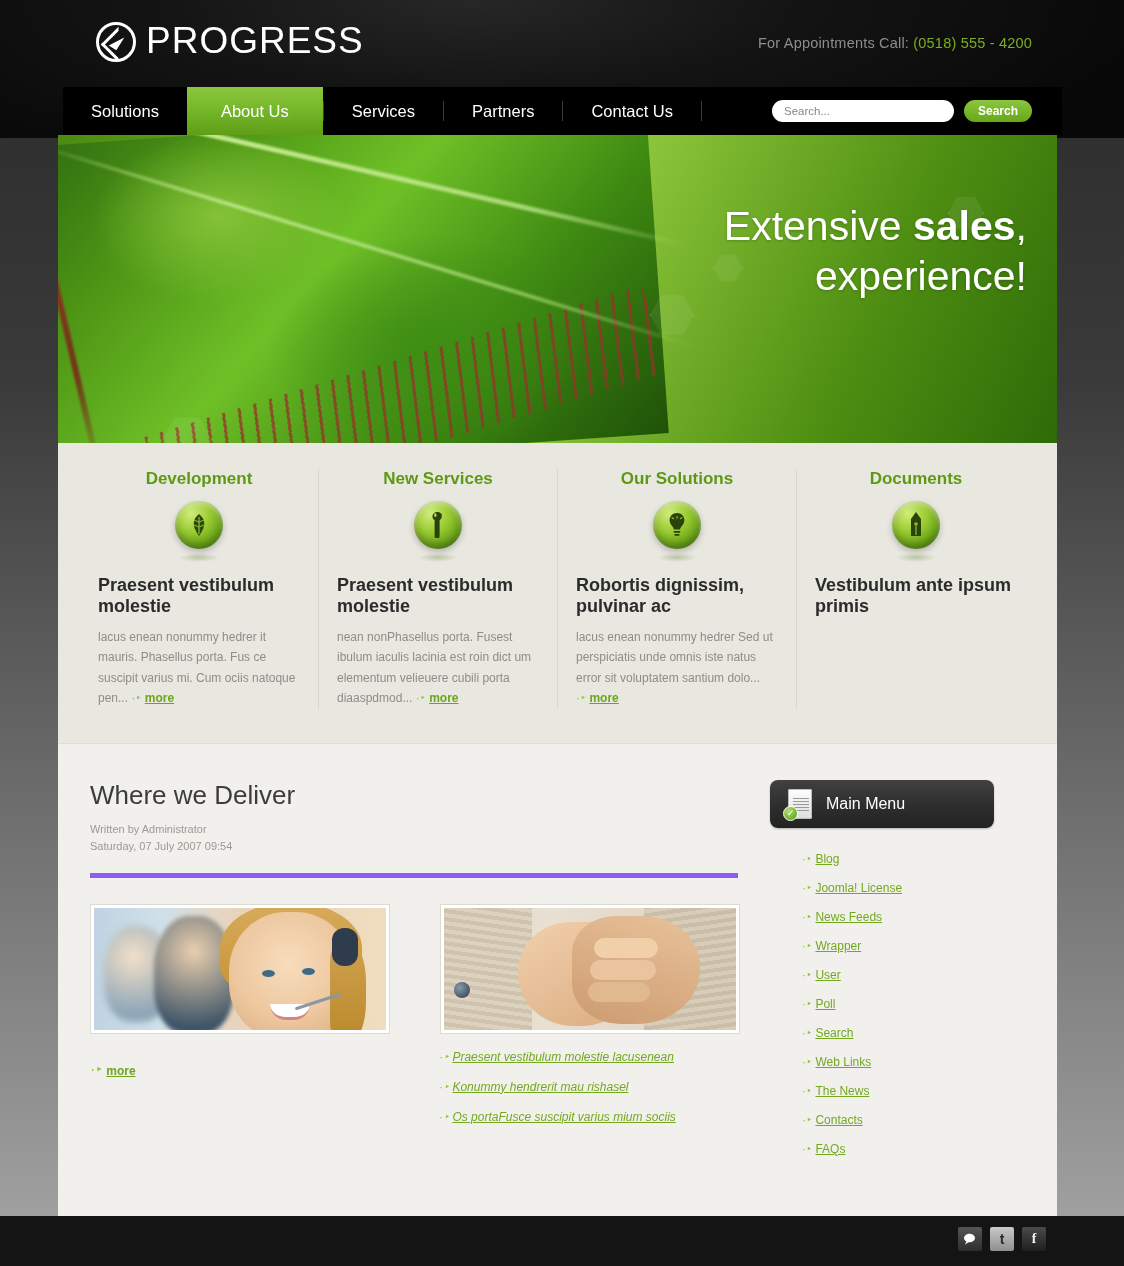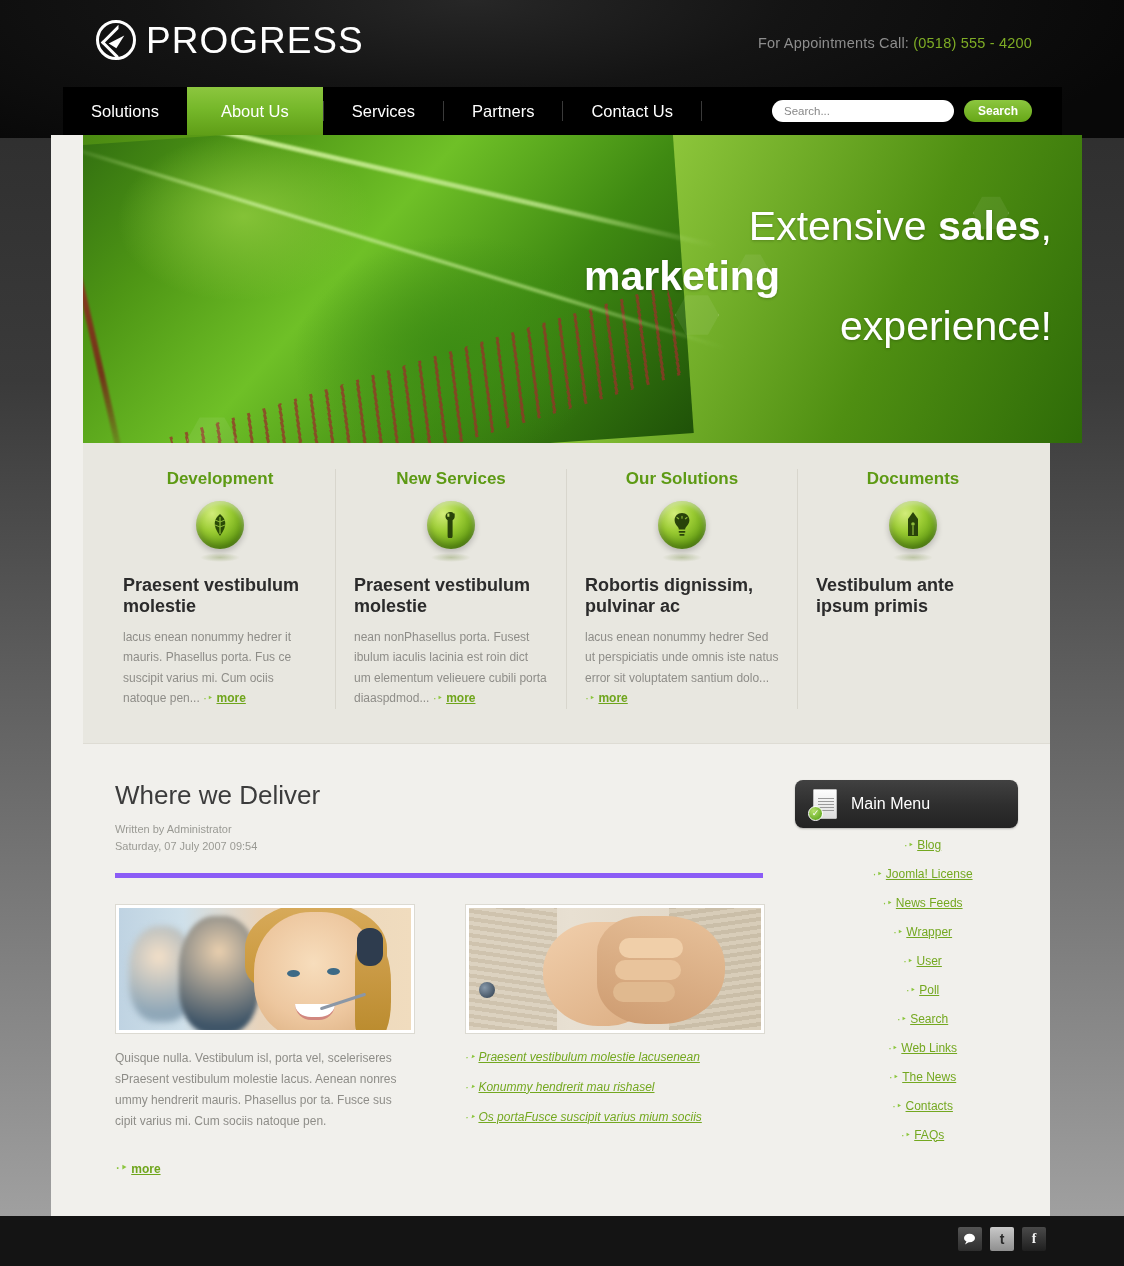--- a/index.html
+++ b/index.html
@@ -23,21 +23,21 @@
     width: 1124px;
     height: 138px;
     background: #0a0a0a;
     background: radial-gradient(ellipse 700px 200px at 42% 0%, #272727 0%, #141414 45%, #080808 100%);
   }
 
   .logo-row {
     position: absolute;
     left: 96px; top: 20px;
     display: flex;
-    align-items: flex-start;
+    align-items: flex-end;
     gap: 10px;
   }
   .logo-mark {
     width: 40px; height: 40px;
     border: 3px solid #ffffff;
     border-radius: 50%;
     position: relative;
     flex: 0 0 auto;
   }
   .logo-mark::before {
@@ -135,24 +135,23 @@
     color: #ffffff;
     font-size: 12px;
     font-weight: bold;
     cursor: pointer;
     font-family: "Liberation Sans", sans-serif;
   }
 
   
   .page {
     position: absolute;
-    left: 51px; top: 135px;
+    left: 58px; top: 135px;
     width: 999px;
     background: #f1f0ec;
-    padding-left: 32px;
   }
 
   
   .hero {
     position: relative;
     width: 999px;
     height: 308px;
     overflow: hidden;
     background: linear-gradient(115deg, #4b8b12 0%, #73b41c 28%, #8cc53a 52%, #4f8f12 78%, #2e6b08 100%);
   }
@@ -413,21 +412,21 @@
     background: radial-gradient(circle at 35% 30%, #b4e06a, #4e9a10);
     border: 1.5px solid #ffffff;
     display: flex; align-items: center; justify-content: center;
     color: #fff; font-size: 9px; line-height: 1;
   }
   .menu-title {
     color: #ffffff;
     font-size: 16px;
     font-weight: 400;
   }
-  .menu-list { list-style: none; margin-top: 8px; padding-left: 32px; text-align: center; }
+  .menu-list { list-style: none; margin-top: 22px; padding-left: 32px; }
   .menu-list li { margin-bottom: 12px; font-size: 12px; }
   .menu-list a { color: #74a820; text-decoration: underline; }
 
   
   .footer {
     position: absolute;
     left: 0; top: 1216px;
     width: 1124px;
     height: 50px;
     background: #141414;
@@ -496,21 +495,20 @@
       <div class="leaf-edge"></div>
       <div class="leaf-teeth"></div>
     </div>
 
     <div class="hero-bokeh hex1"></div>
     <div class="hero-bokeh hex2"></div>
     <div class="hero-bokeh hex3"></div>
     <div class="hero-bokeh hex4"></div>
     <div class="hero-text">
       <div class="hero-line-1"><span>Extensive </span><b>sales</b><span>,</span></div>
-      <div class="hero-line-2"><b>marketing</b></div>
       <div class="hero-line-3">experience!</div>
     </div>
   </div>
 
   <div class="features">
 
     <div class="feature">
       <div class="feature-title">Development</div>
       <div class="feature-orb-wrap">
         <div class="feature-orb">
@@ -609,21 +607,20 @@
             <div class="hs-fin1"></div>
             <div class="hs-fin2"></div>
             <div class="hs-fin3"></div>
             <div class="hs-cuff"></div>
           </div>
         </div>
       </div>
 
       <div class="article-lower">
         <div class="lower-left">
-          <div class="article-text">Quisque nulla. Vestibulum isl, porta vel, sceleriseres sPraesent vestibulum molestie lacus. Aenean nonres ummy hendrerit mauris. Phasellus por ta. Fusce sus cipit varius mi. Cum sociis natoque pen.</div>
           <div class="article-more">
             <span class="arrow-dot"></span><a class="more-link" href="#">more</a>
           </div>
         </div>
         <div class="lower-right">
           <ul class="bullet-links">
             <li><span class="arrow-dot"></span><a href="#">Praesent vestibulum molestie lacusenean</a></li>
             <li><span class="arrow-dot"></span><a href="#">Konummy hendrerit mau rishasel</a></li>
             <li><span class="arrow-dot"></span><a href="#">Os portaFusce suscipit varius mium sociis</a></li>
           </ul>

